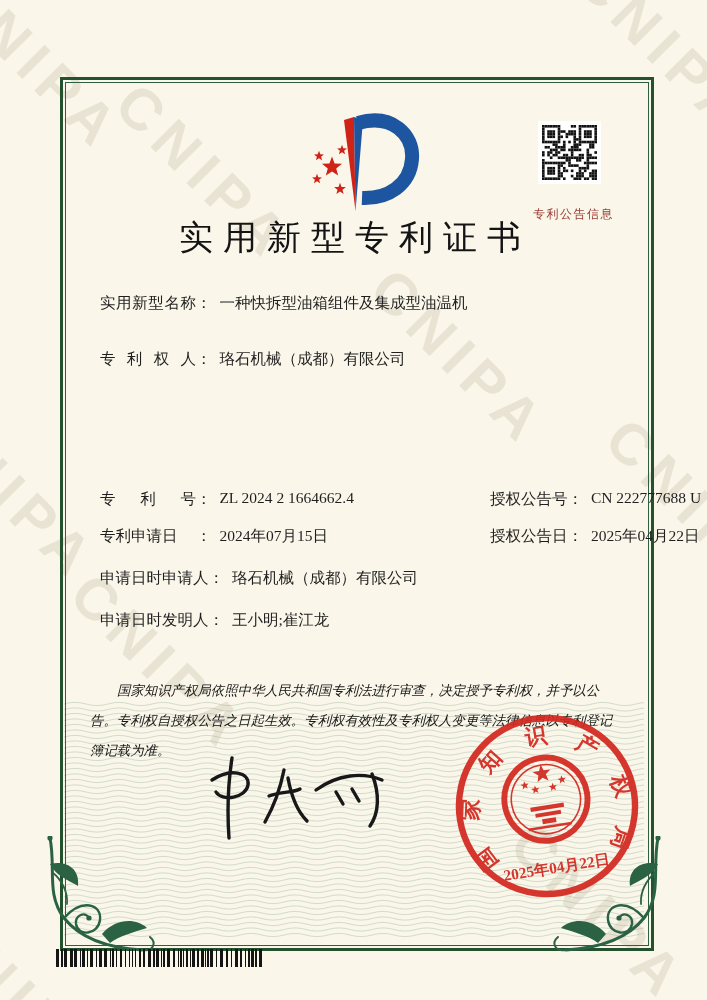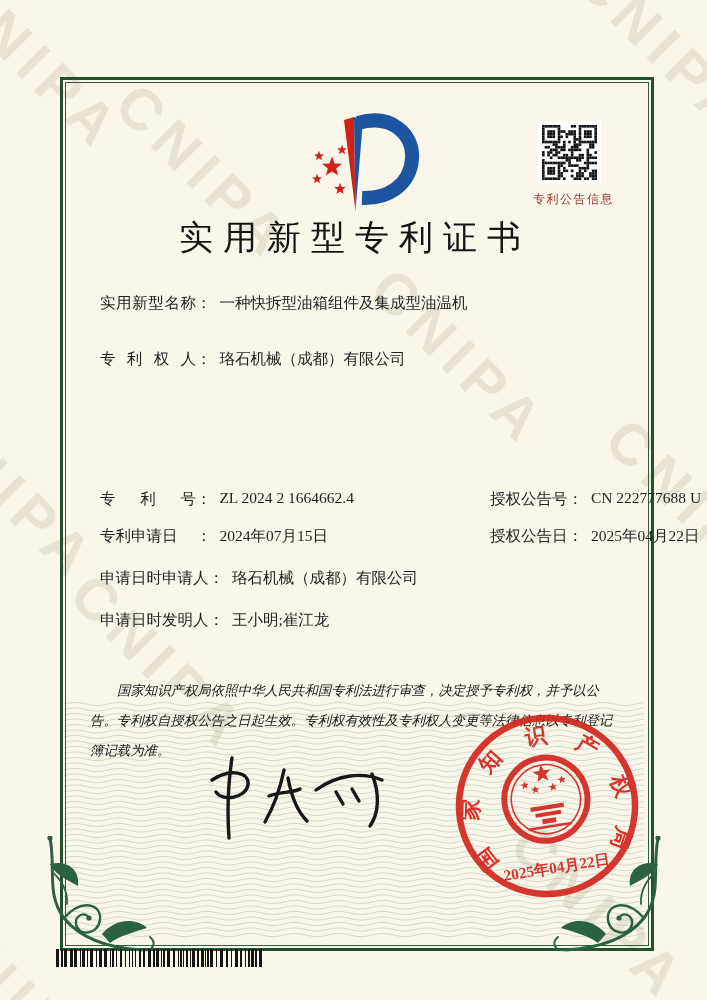--- a/index.html
+++ b/index.html
@@ -16,21 +16,21 @@
   .frame-inner{position:absolute;left:2px;top:2px;right:2px;bottom:2px;border:1px solid #2d6040;}
 
   .layer{position:absolute;left:0;top:0;width:707px;height:1000px;z-index:3;}
 
   .cert-no{position:absolute;left:100px;top:119px;font-size:15.5px;letter-spacing:1.5px;color:#1c1c1c;}
 
   .logo{position:absolute;left:292px;top:111px;width:130px;height:106px;}
   .qr-wrap{position:absolute;left:533px;top:121px;width:72px;text-align:center;}
   .qr-box{position:relative;width:63px;height:63px;margin:0 auto;background:#fff;padding:0;}
   .qr-box svg{position:absolute;left:4px;top:4px;}
-  .qr-caption{margin-top:7px;font-size:12px;letter-spacing:1.5px;color:#9c3a32;white-space:nowrap;}
+  .qr-caption{margin-top:22px;font-size:12px;letter-spacing:1.5px;color:#9c3a32;white-space:nowrap;}
 
   .cert-title{position:absolute;left:56px;top:215px;width:588px;text-align:center;font-size:34px;
       font-weight:normal;letter-spacing:10px;color:#141414;text-indent:10px;}
 
   .frow{position:absolute;left:100px;font-size:15.5px;color:#1f1f1f;white-space:nowrap;}
   .jlabel{display:inline-block;width:96px;text-align:justify;text-align-last:justify;text-justify:inter-character;vertical-align:top;}
   .plabel{display:inline-block;vertical-align:top;}
   .colon{display:inline-block;vertical-align:top;}
   .fval{display:inline-block;vertical-align:top;margin-left:4px;}
   .wrapval{white-space:normal;width:424px;line-height:23px;}

